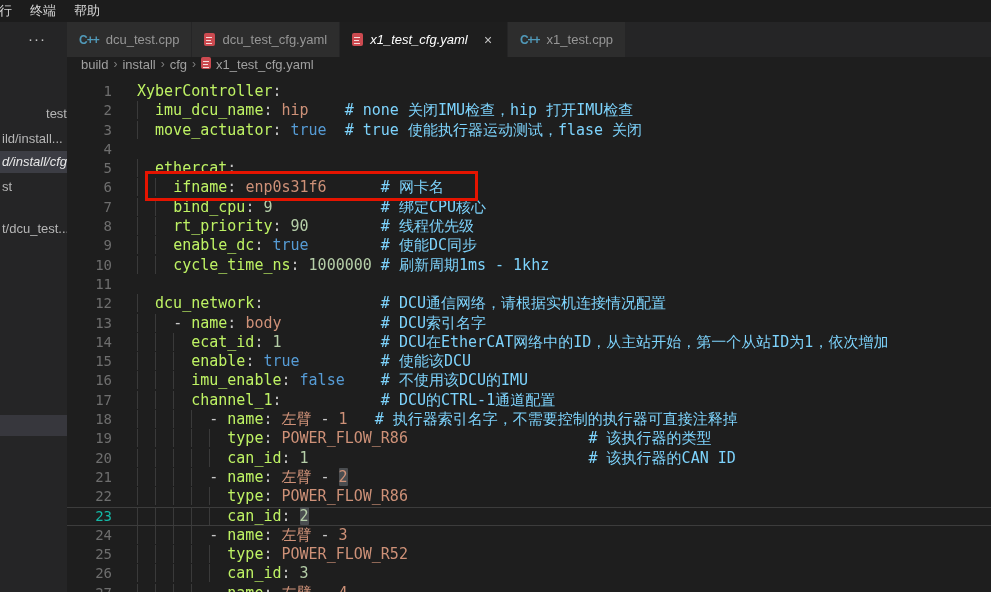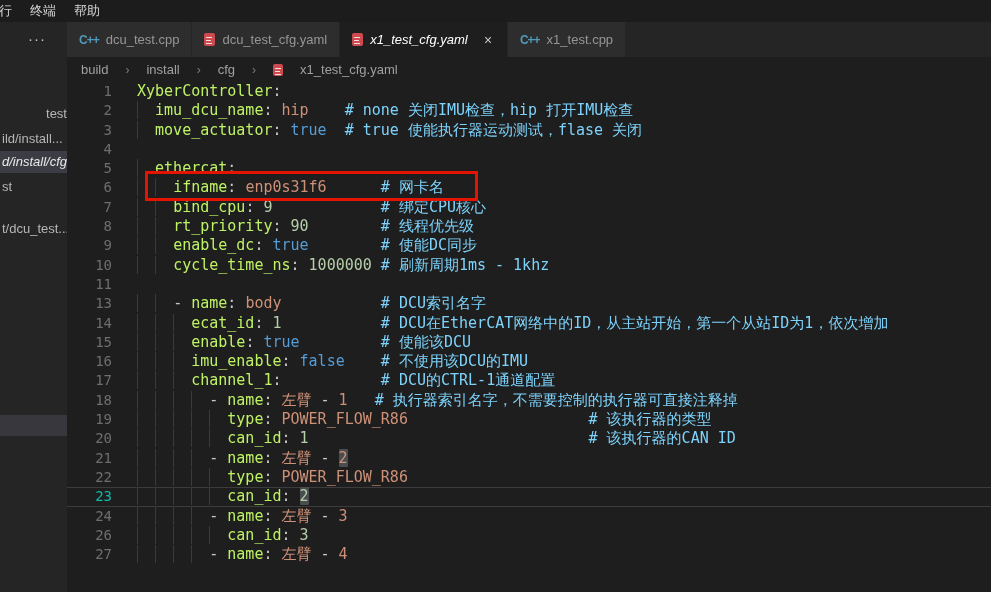--- a/index.html
+++ b/index.html
@@ -41,21 +41,21 @@
   .cicon { color:#519aba; font-weight:bold; font-size:12px; font-style:normal; letter-spacing:-1px; }
   .yicon {
     display:inline-block; width:11px; height:13px; border-radius:2px; background:#cc4a50;
     background-image:linear-gradient(#f4dddd 0 0),linear-gradient(#f4dddd 0 0),linear-gradient(#f4dddd 0 0);
     background-size:6px 1px,5px 1px,6px 1px; background-position:2px 4px,2px 7px,2px 10px; background-repeat:no-repeat;
   }
   
   .breadcrumb {
     position:absolute; left:67px; top:57px; width:924px; height:25px;
     background:#1e1e1e; color:#a0a0a0; font-size:13px;
-    display:flex; align-items:center; padding-left:14px; gap:17px;
+    display:flex; padding-left:14px; gap:5px;
   }
   .breadcrumb .sep { color:#7d7d7d; font-size:12px; }
   .breadcrumb .yicon { width:10px; height:12px; }
   
   .editor {
     position:absolute; left:67px; top:82px; width:924px; height:510px;
     background:#1e1e1e; overflow:hidden;
     font-family:"DejaVu Sans Mono","Liberation Mono",monospace; font-size:15px;
   }
   .line { display:flex; height:19.3px; line-height:19.3px; }
@@ -171,20 +171,24 @@
       </div>
       <div class="line">
         <div class="ln">10</div>
         <pre class="lc"><span class="tk-i">    </span><span class="tk-k">cycle_time_ns</span><span class="tk-p">:</span><span class="tk-w"> </span><span class="tk-n">1000000</span><span class="tk-w"> </span><span class="tk-c"># 刷新周期1ms - 1khz</span></pre>
       </div>
       <div class="line">
         <div class="ln">11</div>
         <pre class="lc"></pre>
       </div>
       <div class="line">
+        <div class="ln">12</div>
+        <pre class="lc"><span class="tk-i">  </span><span class="tk-k">dcu_network</span><span class="tk-p">:</span><span class="tk-w">             </span><span class="tk-c"># DCU通信网络，请根据实机连接情况配置</span></pre>
+      </div>
+      <div class="line">
         <div class="ln">13</div>
         <pre class="lc"><span class="tk-i">    </span><span class="tk-p">- </span><span class="tk-k">name</span><span class="tk-p">:</span><span class="tk-w"> </span><span class="tk-s">body</span><span class="tk-w">           </span><span class="tk-c"># DCU索引名字</span></pre>
       </div>
       <div class="line">
         <div class="ln">14</div>
         <pre class="lc"><span class="tk-i">      </span><span class="tk-k">ecat_id</span><span class="tk-p">:</span><span class="tk-w"> </span><span class="tk-n">1</span><span class="tk-w">           </span><span class="tk-c"># DCU在EtherCAT网络中的ID，从主站开始，第一个从站ID为1，依次增加</span></pre>
       </div>
       <div class="line">
         <div class="ln">15</div>
         <pre class="lc"><span class="tk-i">      </span><span class="tk-k">enable</span><span class="tk-p">:</span><span class="tk-w"> </span><span class="tk-b">true</span><span class="tk-w">         </span><span class="tk-c"># 使能该DCU</span></pre>
@@ -219,20 +223,24 @@
       </div>
       <div class="line cur">
         <div class="ln">23</div>
         <pre class="lc"><span class="tk-i">          </span><span class="tk-k">can_id</span><span class="tk-p">:</span><span class="tk-w"> </span><span class="tk-n hl">2</span></pre>
       </div>
       <div class="line">
         <div class="ln">24</div>
         <pre class="lc"><span class="tk-i">        </span><span class="tk-p">- </span><span class="tk-k">name</span><span class="tk-p">:</span><span class="tk-w"> </span><span class="tk-s">左臂</span><span class="tk-p"> - </span><span class="tk-s">3</span></pre>
       </div>
       <div class="line">
+        <div class="ln">25</div>
+        <pre class="lc"><span class="tk-i">          </span><span class="tk-k">type</span><span class="tk-p">:</span><span class="tk-w"> </span><span class="tk-s">POWER_FLOW_R52</span></pre>
+      </div>
+      <div class="line">
         <div class="ln">26</div>
         <pre class="lc"><span class="tk-i">          </span><span class="tk-k">can_id</span><span class="tk-p">:</span><span class="tk-w"> </span><span class="tk-n">3</span></pre>
       </div>
       <div class="line">
         <div class="ln">27</div>
         <pre class="lc"><span class="tk-i">        </span><span class="tk-p">- </span><span class="tk-k">name</span><span class="tk-p">:</span><span class="tk-w"> </span><span class="tk-s">左臂</span><span class="tk-p"> - </span><span class="tk-s">4</span></pre>
       </div>
     </div>
 
   <div class="anno"></div>

